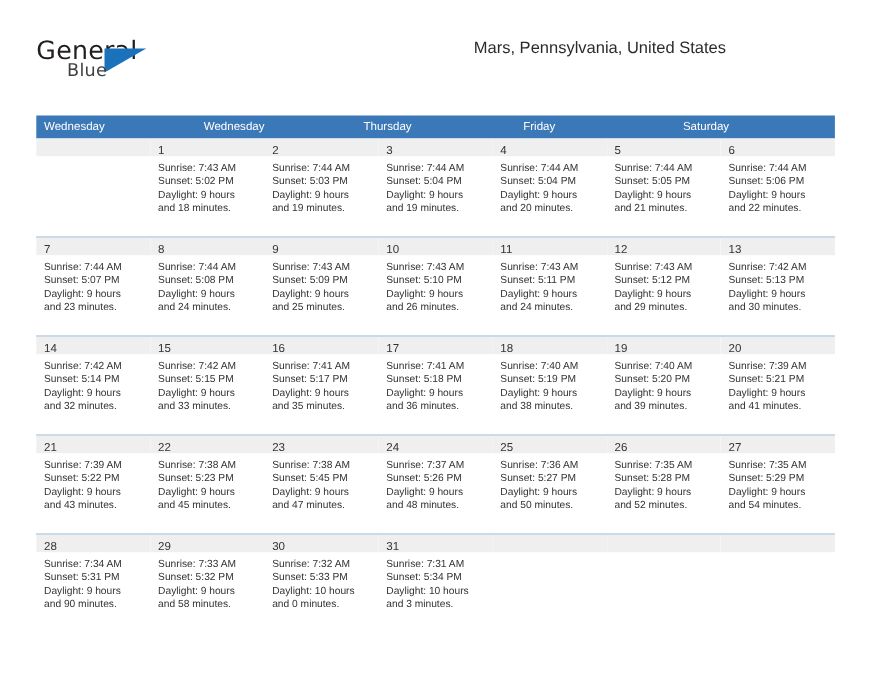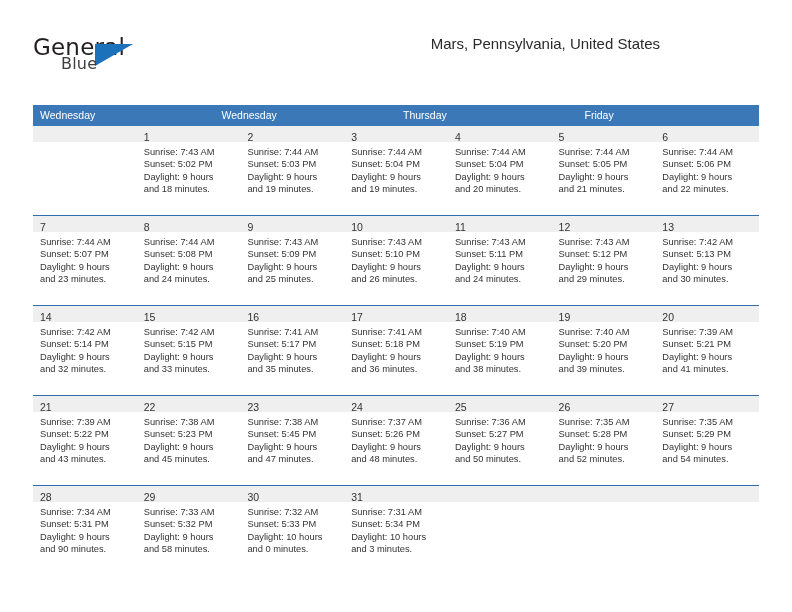--- a/index.html
+++ b/index.html
@@ -160,20 +160,21 @@
 
   </div>
 
   <div class="calendar">
 
     <div class="weekday-row">
       <div class="weekday-cell">Wednesday</div>
       <div class="weekday-cell">Wednesday</div>
       <div class="weekday-cell">Thursday</div>
       <div class="weekday-cell">Friday</div>
+      <div class="weekday-cell">Saturday</div>
     </div>
 
     <div id="weeks-container">
         <div class="week-row">
           <div class="day-cell empty">
             <div class="daynum-band"><span class="daynum"></span></div>
           </div>
           <div class="day-cell">
             <div class="daynum-band"><span class="daynum">1</span></div>
             <div class="day-body">

